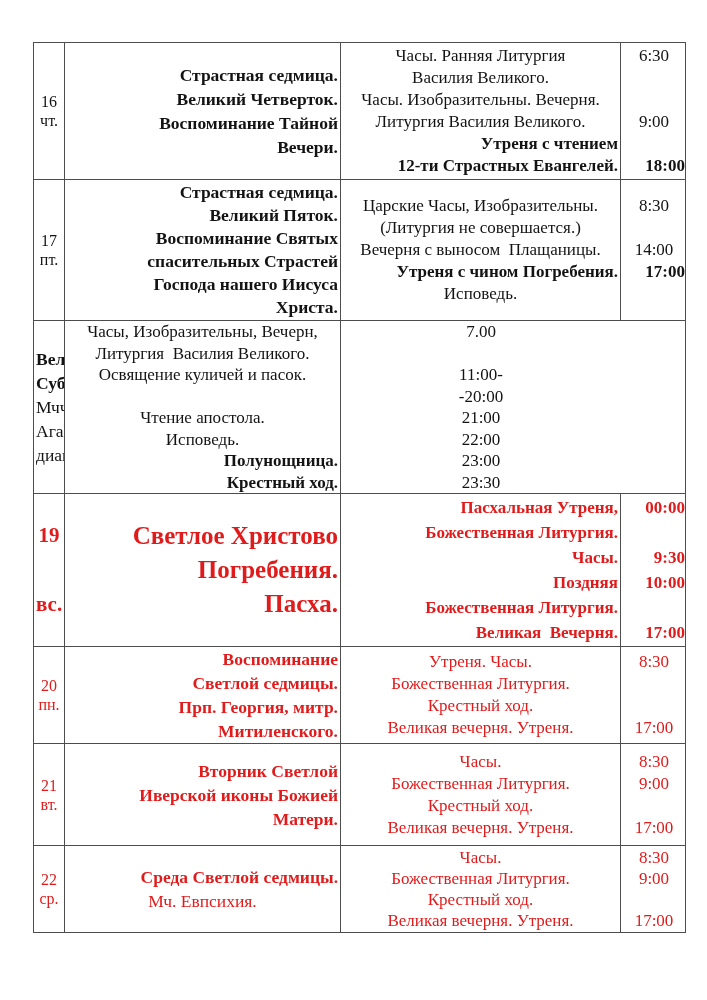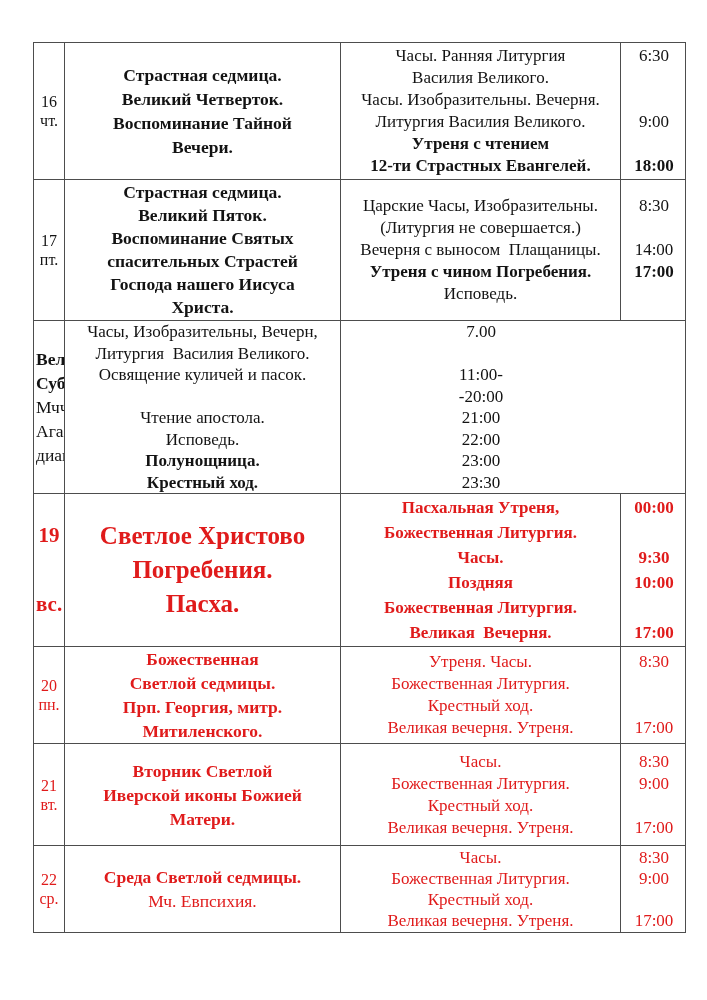--- a/index.html
+++ b/index.html
@@ -39,21 +39,21 @@
   .row:nth-child(1){height:137px;}
   .row:nth-child(2){height:141px;}
   .row:nth-child(3){height:173px;}
   .row:nth-child(4){height:153px;}
   .row:nth-child(5){height:97px;}
   .row:nth-child(6){height:102px;}
   .row:nth-child(7){height:86px;}
 
   .line{display:block;white-space:pre-wrap;width:100%;}
   .line:empty::before{content:"\00a0";}
-  .b{font-weight:bold;}
+  .b{font-weight:bold;text-align:right;}
 
   .date-cell{font-size:16px;}
   .date-cell .line{line-height:19px;}
   .desc-cell{font-size:17.5px;}
   .desc-cell .line{line-height:24px;}
   .row:nth-child(2) .desc-cell .line{line-height:23px;}
   .svc-cell,.time-cell{font-size:17px;}
   .svc-cell .line,.time-cell .line{line-height:22px;}
   .row:nth-child(3) .svc-cell .line,
   .row:nth-child(3) .time-cell .line{line-height:21.5px;}
@@ -182,21 +182,21 @@
           <span class="line b"></span>
           <span class="line b">17:00</span>
         </div>
       </div>
       <div class="row red">
         <div class="cell date-cell">
           <span class="line">20</span>
           <span class="line">пн.</span>
         </div>
         <div class="cell desc-cell">
-          <span class="line b">Божественная</span>
+          <span class="line b">Воспоминание</span>
           <span class="line b">Светлой седмицы.</span>
           <span class="line b">Прп. Георгия, митр.</span>
           <span class="line b">Митиленского.</span>
         </div>
         <div class="cell svc-cell">
           <span class="line">Утреня. Часы.</span>
           <span class="line">Божественная Литургия.</span>
           <span class="line">Крестный ход.</span>
           <span class="line">Великая вечерня. Утреня.</span>
         </div>

